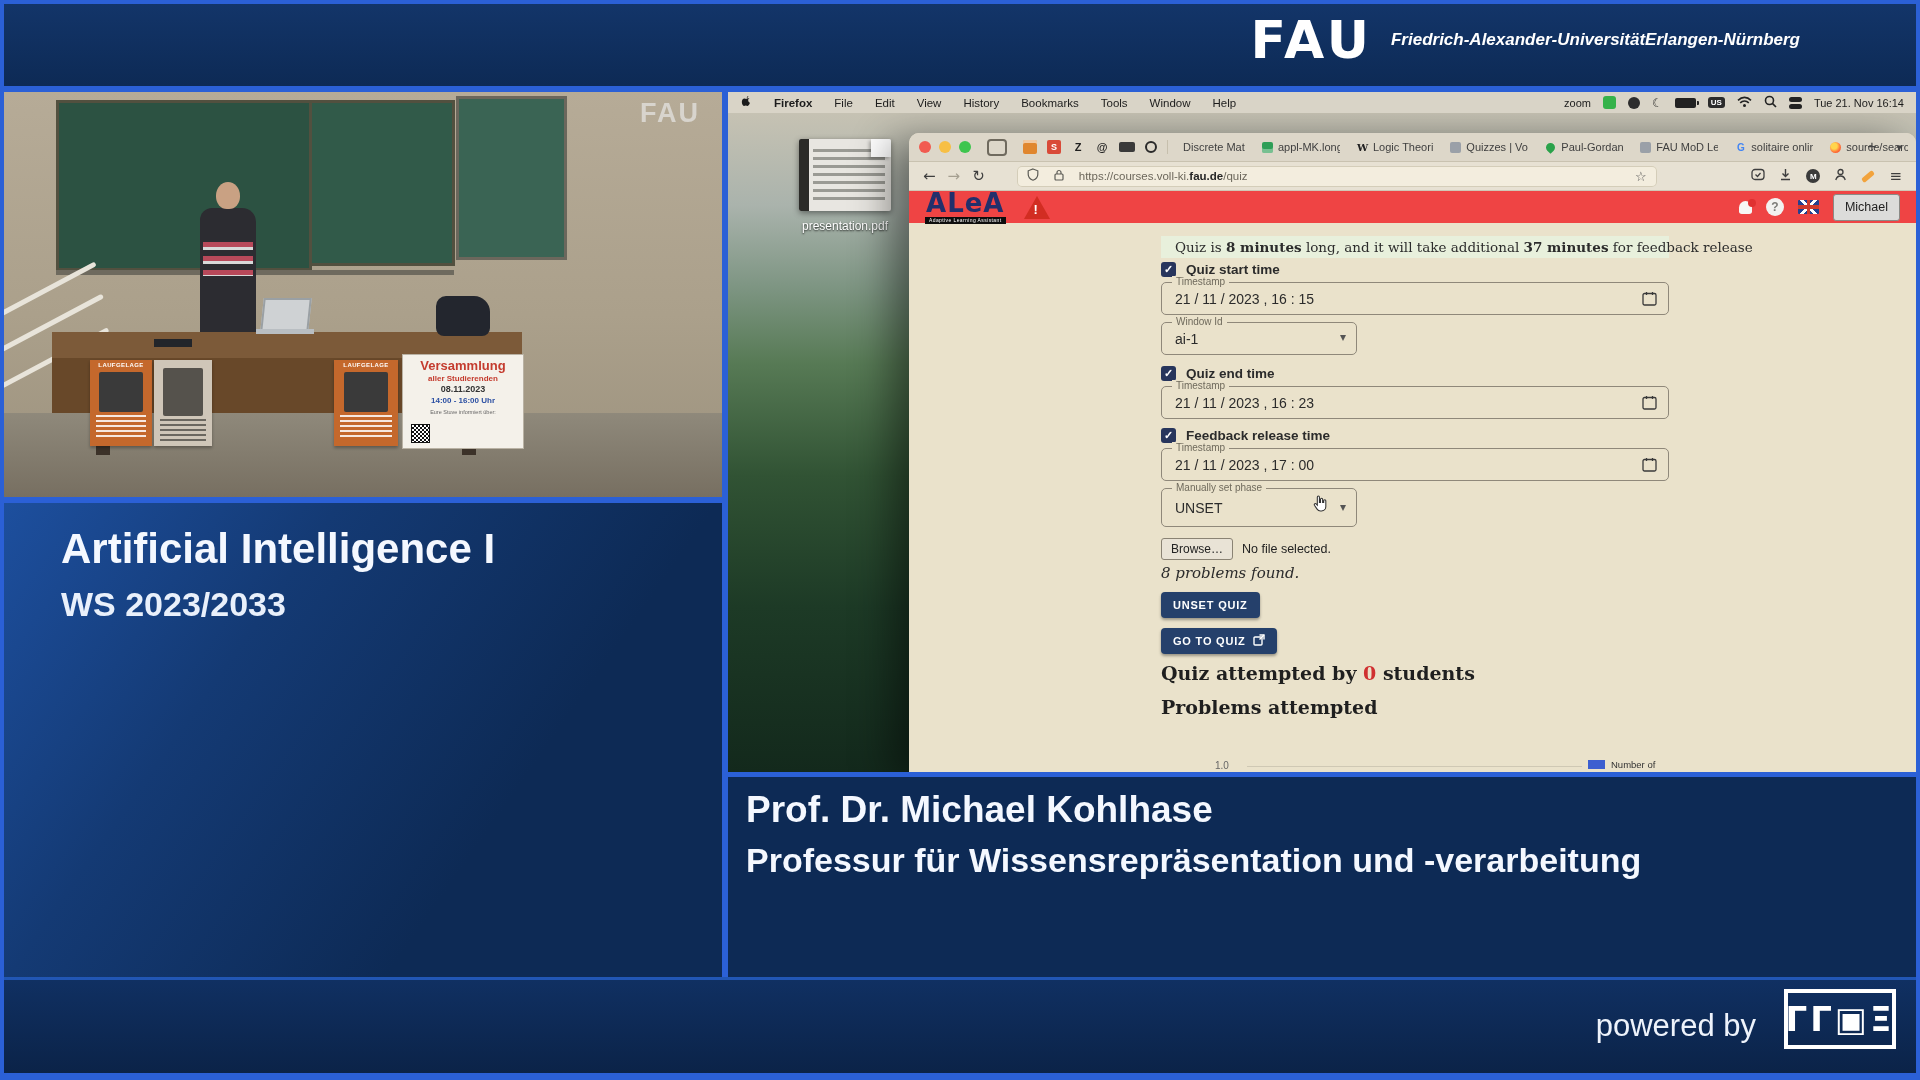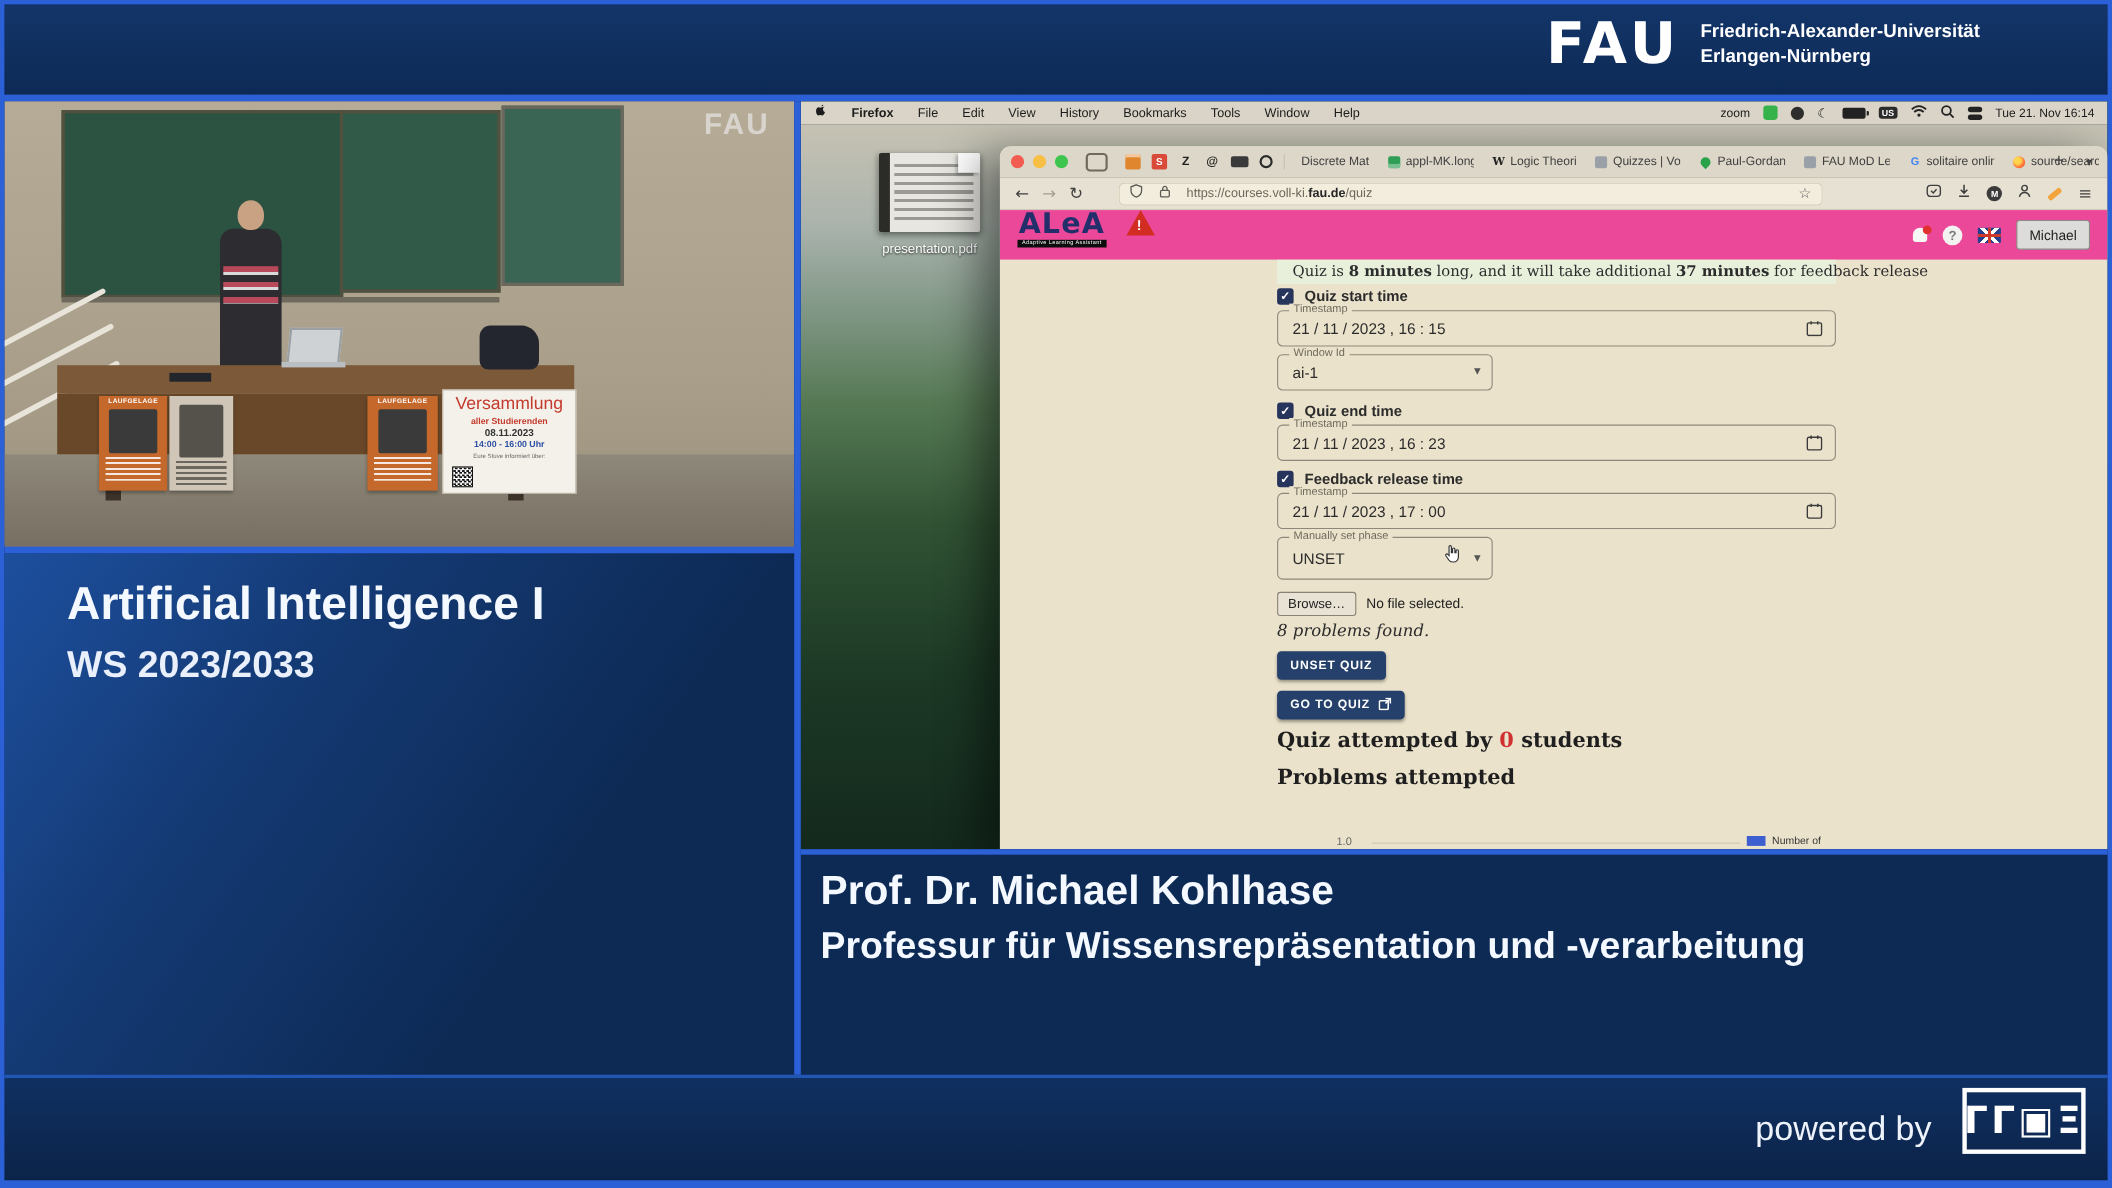--- a/index.html
+++ b/index.html
@@ -8,21 +8,21 @@
   
   .frame{position:absolute;background:#2b60d6;z-index:60;}
   .f-top{left:0;top:0;right:0;height:4px;}
   .f-bottom{left:0;bottom:0;right:0;height:7px;}
   .f-left{left:0;top:0;bottom:0;width:4px;}
   .f-right{right:0;top:0;bottom:0;width:4px;}
   
   .topbar{position:absolute;left:4px;top:4px;right:4px;height:82px;background:linear-gradient(180deg,#133569,#0d2a55);}
   .fau{position:absolute;right:116px;top:10px;display:flex;align-items:center;gap:18px;color:#fff;}
   .fau-glyph{font-size:52px;font-weight:800;letter-spacing:4px;line-height:1;font-family:"DejaVu Sans",sans-serif;}
-  .fau-org{display:flex;flex-direction:column;font-size:17px;font-weight:600;line-height:1.3;}
+  .fau-org{display:flex;flex-direction:row;font-size:17px;font-weight:600;line-height:1.3;font-style:italic;}
   .sep{position:absolute;left:0;right:0;top:86px;height:6px;background:#2b60d6;z-index:5;}
   .vline{position:absolute;left:722px;top:92px;width:6px;height:885px;background:#2b60d6;z-index:5;}
   .video-bline{position:absolute;left:4px;top:497px;width:724px;height:6px;background:#2b60d6;z-index:5;}
   .screen-bline{position:absolute;left:728px;top:772px;right:4px;height:5px;background:#2b60d6;z-index:5;}
   
   .video{position:absolute;left:4px;top:92px;width:718px;height:405px;overflow:hidden;background:linear-gradient(180deg,#b6ab97 0%,#aba08b 55%,#9b917d 100%);}
   .board{position:absolute;border:3px solid #52503f;}
   .board1{left:52px;top:8px;width:250px;height:165px;background:#2c5242;}
   .board2{left:305px;top:8px;width:140px;height:160px;background:#315a49;}
   .board3{left:452px;top:4px;width:105px;height:158px;background:#3a6454;border-color:#6b675c;}
@@ -43,21 +43,21 @@
   .laptop-base{position:absolute;left:252px;top:237px;width:58px;height:5px;background:#b9bec2;}
   .tablet{position:absolute;left:150px;top:247px;width:38px;height:8px;background:#22252a;}
   .bag{position:absolute;left:432px;top:204px;width:54px;height:40px;border-radius:10px 16px 8px 8px;background:#23262e;}
   .poster{position:absolute;top:268px;height:86px;box-shadow:0 2px 3px rgba(0,0,0,.3);overflow:hidden;}
   .poster-or{background:#c4682c;}
   .poster1{left:86px;width:62px;} .poster2{left:150px;width:58px;background:#cfc6b8;} .poster3{left:330px;width:64px;}
   .poster-head{font-size:6px;font-weight:700;color:#fff;text-align:center;padding-top:2px;letter-spacing:.4px;}
   .poster-fig{margin:4px auto 0;width:70%;height:40px;background:#3a3a3a;border-radius:2px;}
   .poster-lines{margin:3px auto 0;width:80%;height:22px;background:repeating-linear-gradient(180deg,rgba(255,255,255,.85) 0 2px,transparent 2px 5px);}
   .sign{position:absolute;left:398px;top:262px;width:122px;height:95px;background:#f4f1ea;border:1px solid #b9b2a4;text-align:center;box-sizing:border-box;padding:3px 2px;line-height:1.25;}
-  .s-title{font-size:16px;font-weight:400;color:#c43b2e;}
+  .s-title{font-size:13px;font-weight:700;color:#c43b2e;}
   .s-sub{font-size:8px;font-weight:700;color:#c43b2e;}
   .s-date{font-size:9px;font-weight:700;color:#333;}
   .s-time{font-size:8px;font-weight:700;color:#2b4fa3;}
   .s-small{font-size:5.5px;color:#666;margin-top:3px;}
   .qr{position:absolute;left:8px;bottom:5px;width:17px;height:17px;background:repeating-conic-gradient(#111 0 25%,#fff 0 50%) 0 0/4px 4px;border:1px solid #111;}
   .wm{position:absolute;right:22px;top:6px;font-size:27px;font-weight:700;letter-spacing:2px;color:rgba(235,235,235,.65);}
   
   .left-info{position:absolute;left:4px;top:503px;width:718px;height:474px;background:linear-gradient(125deg,#1d4f9e 0%,#143a74 32%,#0d2a55 68%);}
   .course{position:absolute;left:57px;top:22px;font-size:42px;font-weight:700;color:#f4f8ff;}
   .term{position:absolute;left:57px;top:82px;font-size:34px;font-weight:700;color:#e9f0fb;}
@@ -122,21 +122,21 @@
   .urlbox{flex:0 1 620px;height:21px;margin-left:20px;background:#f3edde;border-radius:5px;display:flex;align-items:center;gap:15px;padding:0 10px;box-shadow:inset 0 0 0 1px #d4cdb9;}
   .url{font-size:11.5px;color:#6c675b;white-space:nowrap;}
   .url b{color:#262626;}
   .star{margin-left:auto;font-size:13px;color:#555;}
   .nav-right{margin-left:auto;display:flex;align-items:center;gap:14px;}
   .icm{width:14px;height:14px;border-radius:50%;background:#3b3b3b;color:#fff;font-size:8px;font-weight:700;display:flex;align-items:center;justify-content:center;}
   .icpen{width:14px;height:5px;border-radius:2px;background:#f2a33c;transform:rotate(-40deg);}
   .icmenu{font-size:15px;color:#3e3e3e;}
   
   .page{position:absolute;left:0;top:58px;right:0;bottom:0;background:#eae2cb;}
-  .page-head{position:absolute;left:0;top:0;right:0;height:45px;background:#ec4899;display:flex;padding:0 16px;gap:14px;box-sizing:border-box;}
+  .page-head{position:absolute;left:0;top:0;right:0;height:32px;background:#ef4444;display:flex;align-items:center;padding:0 16px;gap:14px;box-sizing:border-box;}
   .alea{display:flex;flex-direction:column;align-items:center;line-height:1;}
   .alea-word{font-size:26px;font-weight:800;color:#232f6b;letter-spacing:1px;font-family:"DejaVu Sans",sans-serif;}
   .alea-bar{margin-top:1px;background:#0d0d0d;color:#fff;font-size:5px;padding:1px 4px;letter-spacing:.4px;white-space:nowrap;}
   .warn{position:relative;width:0;height:0;border-left:13px solid transparent;border-right:13px solid transparent;border-bottom:23px solid #d22d22;margin-left:4px;}
   .warn span{position:absolute;left:-3px;top:6px;color:#fff;font-size:13px;font-weight:800;}
   .ph-right{margin-left:auto;display:flex;align-items:center;gap:14px;}
   .bell{position:relative;width:13px;height:13px;background:#f7f7f5;border-radius:7px 7px 3px 3px;}
   .bell::after{content:"";position:absolute;right:-4px;top:-2px;width:8px;height:8px;border-radius:50%;background:#e03131;}
   .help{width:18px;height:18px;border-radius:50%;background:#f2f2f0;color:#7c7c78;font-size:12px;font-weight:700;display:flex;align-items:center;justify-content:center;}
   .flag{width:21px;height:14px;background:#25408f;position:relative;overflow:hidden;border-radius:1px;}

